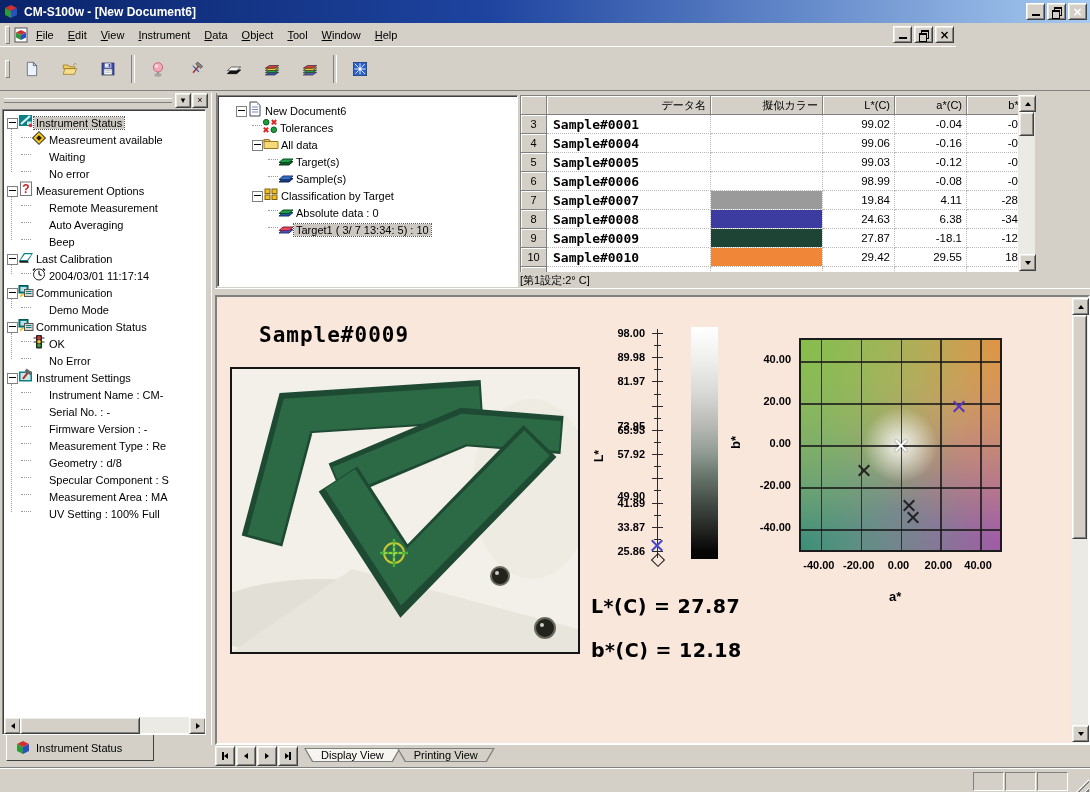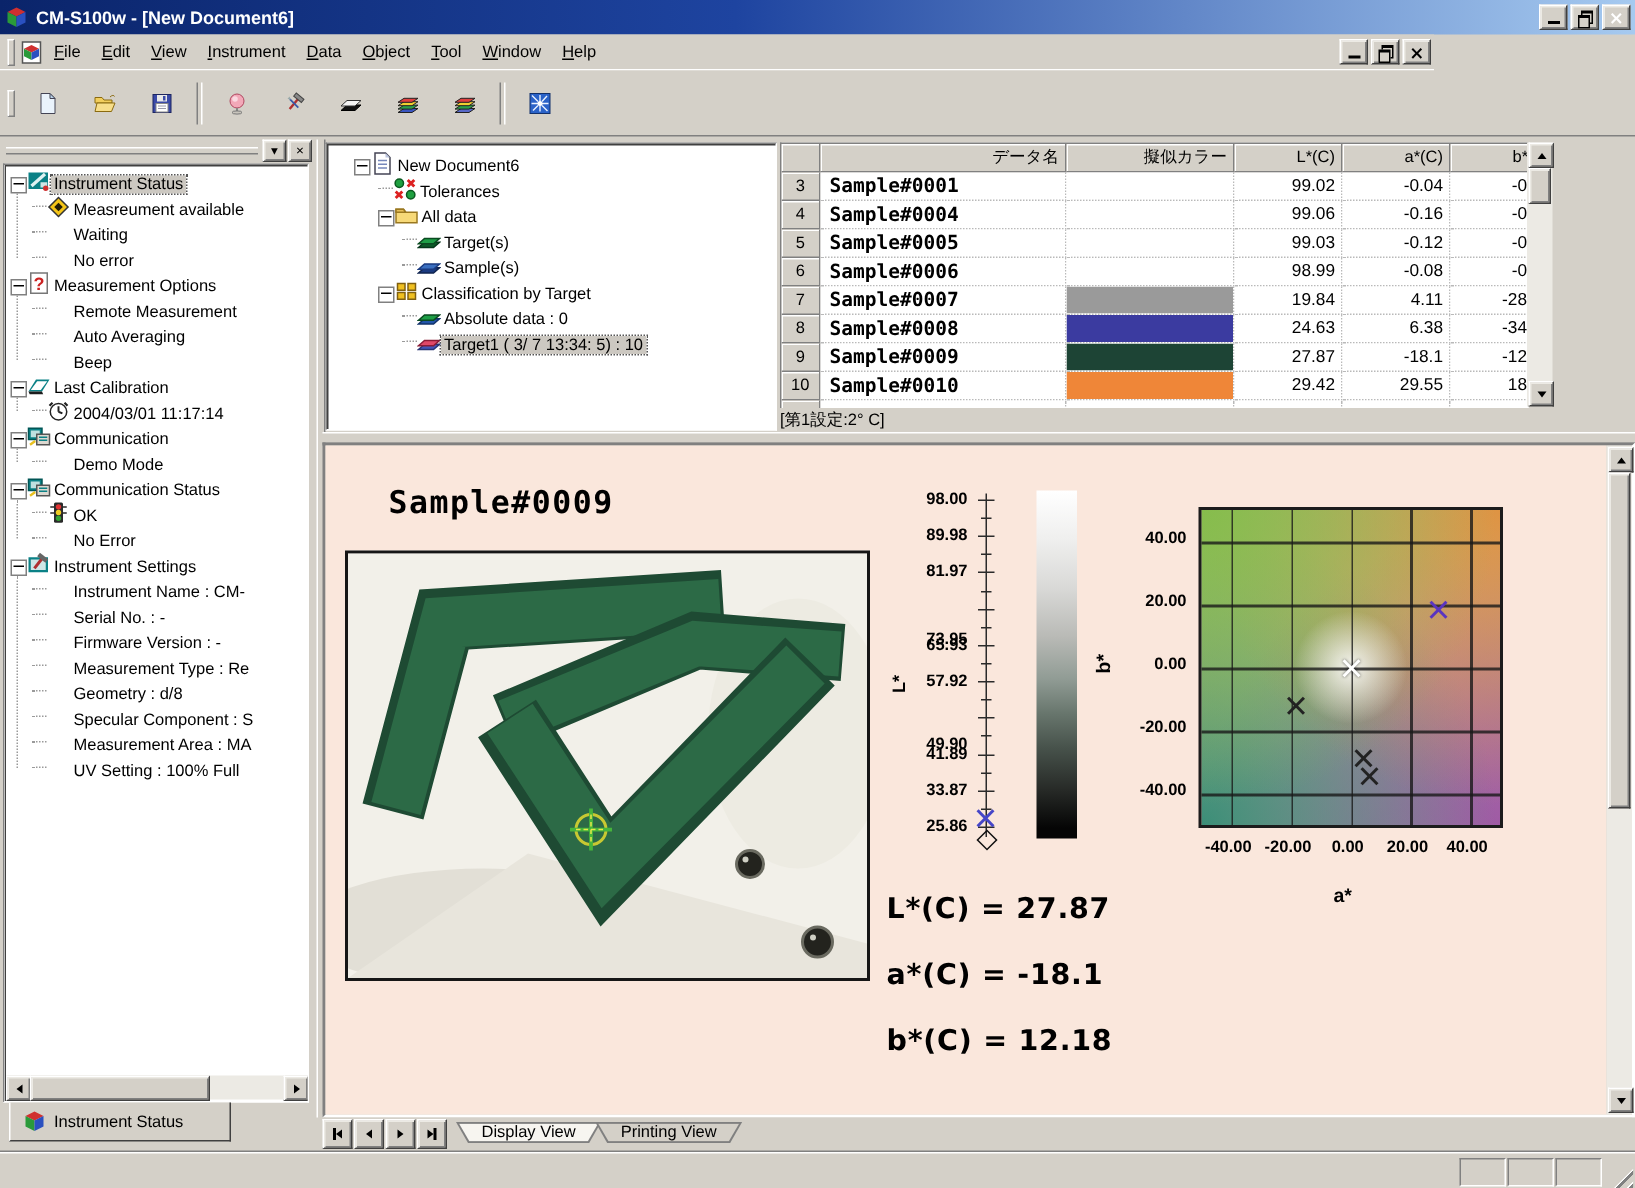--- a/index.html
+++ b/index.html
@@ -820,21 +820,20 @@
         <div class="ab-xlab" style="left: 641.7px; top: 262px;">-20.00</div>
         <div class="ab-xlab" style="left: 681.5px; top: 262px;">0.00</div>
         <div class="ab-xlab" style="left: 721.3px; top: 262px;">20.00</div>
         <div class="ab-xlab" style="left: 761.1px; top: 262px;">40.00</div>
       </div>
     <div id="b-axis">b*</div>
     <div id="a-axis">a*</div>
 
     <div id="readout">
         <div>L*(C) = 27.87</div>
-        <div>a*(C) = -18.1</div>
         <div>b*(C) = 12.18</div>
       </div>
   </div>
 
   <div id="view-sb" class="sb-v abs">
     <span class="sb-btn raised" style="left:1px;top:1px">
         <span class="arrow up"></span>
       </span>
     <span class="thumb raised" style="top:18px;height:222px"></span>
     <span class="sb-btn raised" style="left:1px;bottom:1px">

